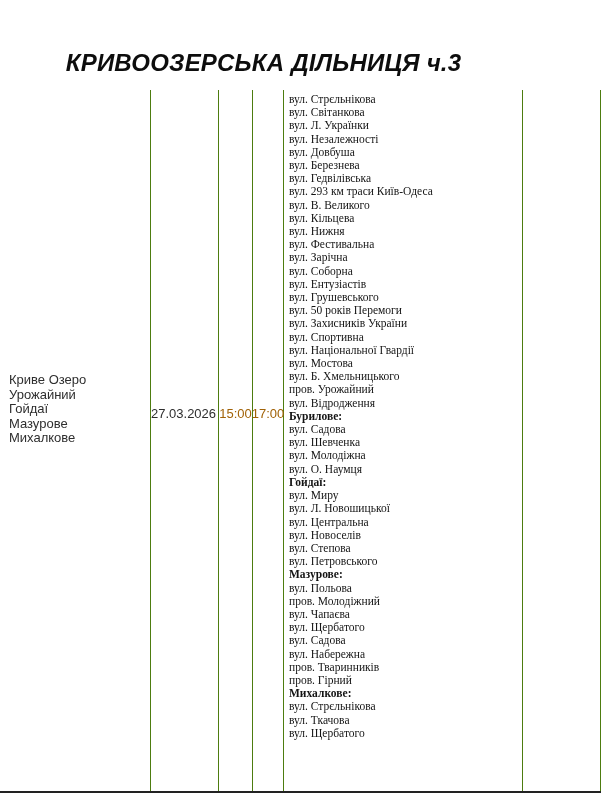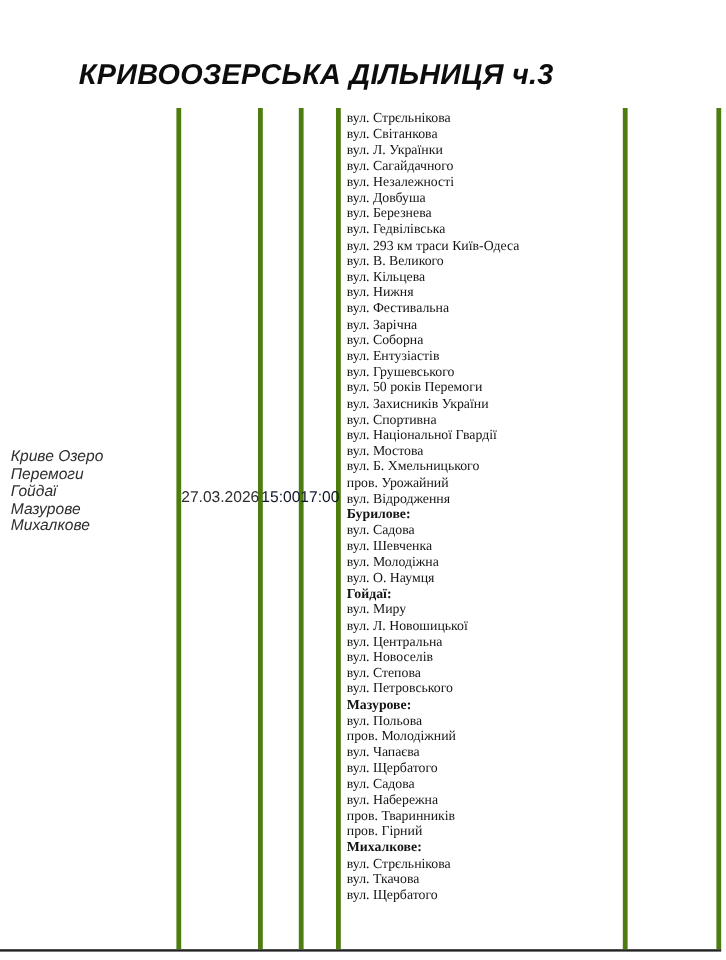--- a/index.html
+++ b/index.html
@@ -24,21 +24,21 @@
     white-space: nowrap;
   }
   .schedule-table {
     position: absolute;
     left: 0; top: 90px;
     width: 601px; height: 703px;
     display: flex;
     border-bottom: 2px solid #222222;
   }
   .col {
-    border-right: 4px solid #4d7c0f;
+    border-right: 1px solid #4d7c0f;
     height: 100%;
   }
   .col-localities {
     width: 151px;
     display: flex;
     flex-direction: column;
     justify-content: center;
     padding: 0 4px 62px 9px;
     font-size: 13px;
     line-height: 14.6px;
@@ -53,47 +53,47 @@
     color: #2e2e2e;
   }
   .col-time-start { width: 34px; }
   .col-time-end   { width: 31px; }
   .col-time-start, .col-time-end {
     display: flex;
     align-items: center;
     justify-content: center;
     padding-bottom: 55px;
     font-size: 13px;
-    color: #0f172a;
+    color: #a16207;
   }
   .col-streets {
     width: 239px;
     padding: 3px 2px 0 5px;
     font-family: "Liberation Serif", serif;
     font-size: 11.5px;
     line-height: 13.2px;
     color: #141414;
   }
   .col-empty {
     flex: 1;
   }
   .street-item { white-space: nowrap; }
   .street-group-header { font-weight: bold; white-space: nowrap; }
-  .locality-item { white-space: nowrap; font-style: italic; }
+  .locality-item { white-space: nowrap; }
 </style>
 </head>
 <body>
 
 <h1 class="page-title">КРИВООЗЕРСЬКА ДІЛЬНИЦЯ ч.3</h1>
 
 <div class="schedule-table">
 
   <div class="col col-localities">
       <div class="locality-item">Криве Озеро</div>
-      <div class="locality-item">Перемоги</div>
+      <div class="locality-item">Урожайний</div>
       <div class="locality-item">Гойдаї</div>
       <div class="locality-item">Мазурове</div>
       <div class="locality-item">Михалкове</div>
     </div>
 
   <div class="col col-date">
     <span>27.03.2026</span>
   </div>
 
   <div class="col col-time-start">
@@ -101,21 +101,20 @@
   </div>
 
   <div class="col col-time-end">
     <span>17:00</span>
   </div>
 
   <div class="col col-streets">
       <div class="street-item">вул. Стрєльнікова</div>
       <div class="street-item">вул. Світанкова</div>
       <div class="street-item">вул. Л. Українки</div>
-      <div class="street-item">вул. Сагайдачного</div>
       <div class="street-item">вул. Незалежності</div>
       <div class="street-item">вул. Довбуша</div>
       <div class="street-item">вул. Березнева</div>
       <div class="street-item">вул. Гедвілівська</div>
       <div class="street-item">вул. 293 км траси Київ-Одеса</div>
       <div class="street-item">вул. В. Великого</div>
       <div class="street-item">вул. Кільцева</div>
       <div class="street-item">вул. Нижня</div>
       <div class="street-item">вул. Фестивальна</div>
       <div class="street-item">вул. Зарічна</div>

